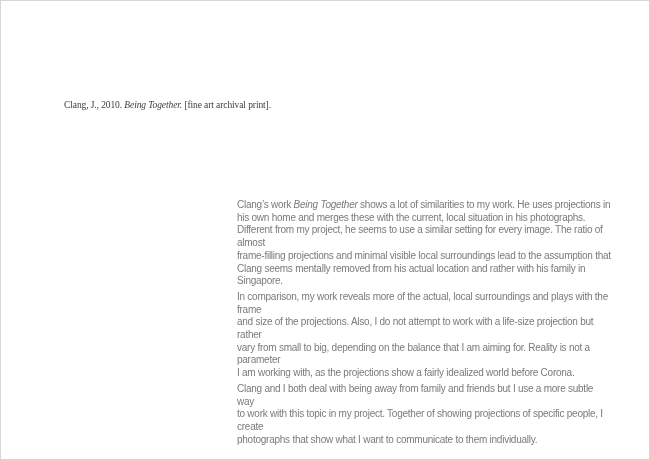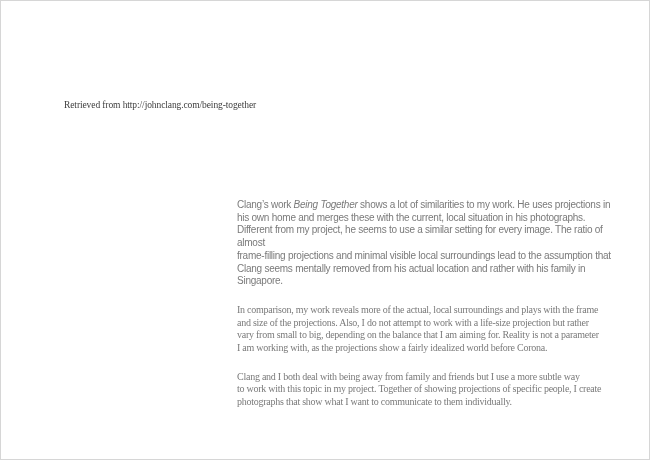--- a/index.html
+++ b/index.html
@@ -39,38 +39,37 @@
     font-size: 10px;
     line-height: 12.7px;
     letter-spacing: -0.25px;
     color: #7a7a7a;
   }
   .essay p {
     margin: 0 0 0 0;
     padding: 0;
   }
   .essay p + p {
-    margin-top: 16px;
-    font-family: Liberation Serif, serif;
+    margin-top: 3px;
   }
   .essay em {
     font-style: italic;
   }
   .lines {
     display: block;
     white-space: pre-line;
   }
 </style>
 </head>
 <body>
 
 <div class="page">
 
   <div class="citation">
-    <div>Retrieved from http://johnclang.com/being-together</div>
+    <div><span>Clang, J., 2010. </span><em>Being Together.</em><span> [fine art archival print].</span></div>
   </div>
 
   <div class="essay">
     <p><span>Clang’s work </span><em>Being Together</em><span> shows a lot of similarities to my work. He uses projections in</span>
       <span class="lines">his own home and merges these with the current, local situation in his photographs.
 Different from my project, he seems to use a similar setting for every image. The ratio of almost
 frame-filling projections and minimal visible local surroundings lead to the assumption that
 Clang seems mentally removed from his actual location and rather with his family in Singapore.</span>
     </p>
     <p>

